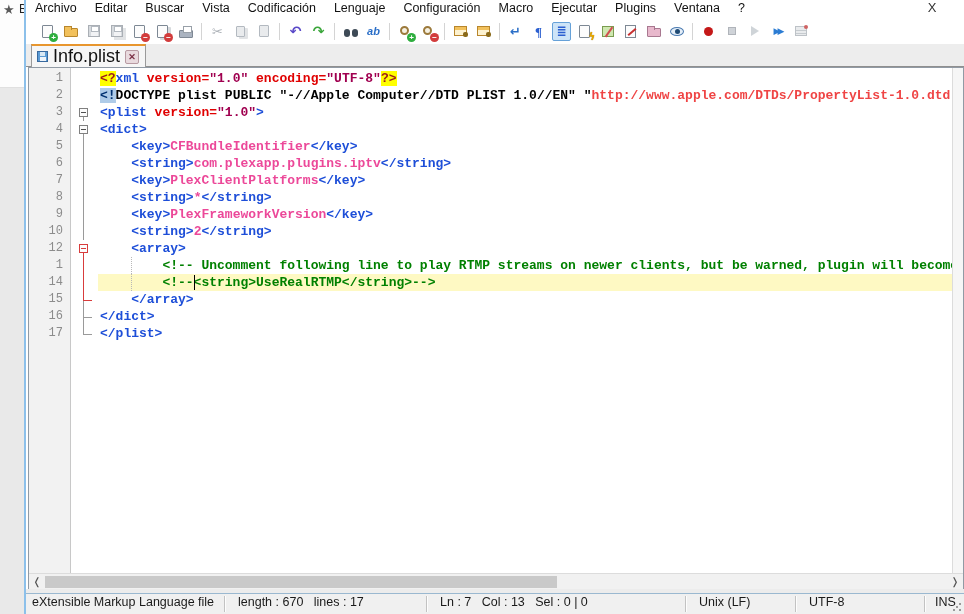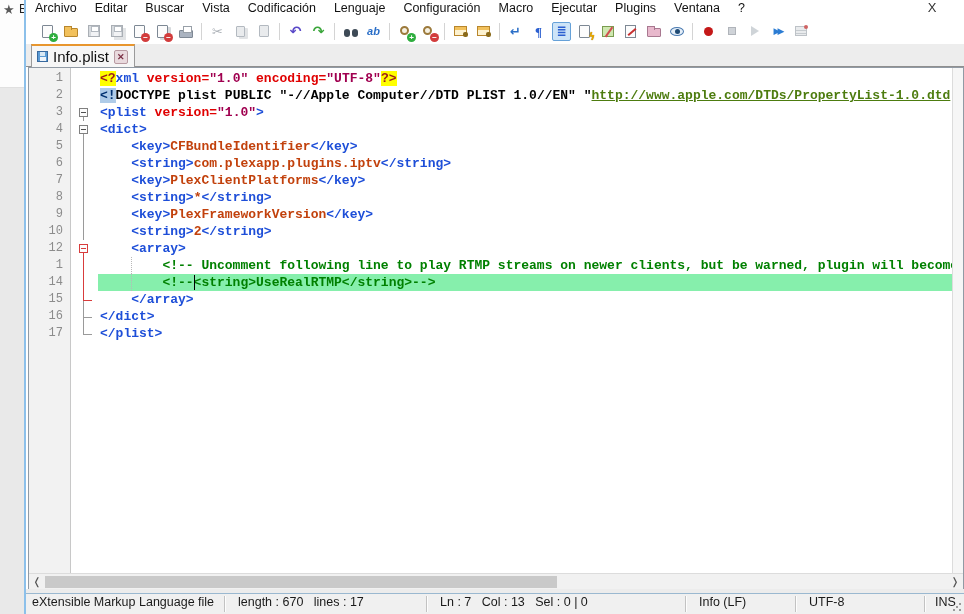--- a/index.html
+++ b/index.html
@@ -76,44 +76,44 @@
   .gridic::before { content:""; position:absolute; left:0; right:0; top:3px; height:1px; background:#b4bac0; box-shadow:0 3px 0 #b4bac0; }
   .gridic::after { content:""; position:absolute; right:-2px; top:-2px; width:4px; height:4px; background:#c03030; border-radius:50%; }
   .lightning { position:absolute; right:-1px; bottom:-1px; color:#e8a800; font:bold 10px/10px "DejaVu Sans",sans-serif; text-shadow:0 0 1px #7a5a00; }
 
   
   #tabbar { position:absolute; left:0; top:44px; right:0; height:23px; background:#ededed; border-bottom:1px solid #8f8f8f; }
   #tab-active { position:absolute; left:5px; top:0; height:23px; background:#f6f6f6; border:1px solid #9a9a9a; border-bottom:none; border-top:2px solid #e8962e; display:flex; align-items:center; padding:0 6px 0 5px; gap:5px; }
   .tabsave { width:11px; height:11px; background:#5b9bd5; border:1px solid #38699e; position:relative; flex:none; }
   .tabsave::before { content:""; position:absolute; left:2px; top:0; width:5px; height:4px; background:#d8e8f4; }
   .tabsave::after { content:""; position:absolute; left:2px; bottom:0; width:6px; height:4px; background:#eef4fa; }
-  #tab-title { font-size:15px; color:#111; }
+  #tab-title { font-size:18px; color:#111; }
   .tabclose { width:14px; height:14px; border:1px solid #b89aa2; background:#e9dade; color:#7a3045; font:bold 9px/12px "Liberation Sans",sans-serif; text-align:center; border-radius:2px; }
 
   
   #editor { position:absolute; left:2px; top:67px; width:936px; height:522px; background:#fff; border:1px solid #919aa4; border-bottom:none; }
   #num-col { position:absolute; left:0; top:0; bottom:16px; width:42px; background:#f2f2f2; border-right:1px solid #c8c8c8; }
   #fold-col { position:absolute; left:43px; top:0; bottom:16px; width:26px; background:#fff; }
   #vscroll { position:absolute; right:0; top:0; bottom:16px; width:11px; background:#f6f6f6; border-left:1px solid #dcdcdc; }
   #lines { position:absolute; left:0; top:2px; right:11px; }
   .row { display:flex; height:17px; position:relative; }
   .ln { width:42px; flex:none; text-align:right; padding-right:8px; font:12px/17px "Liberation Mono",monospace; color:#8c8c8c; }
   .fold { width:27px; flex:none; position:relative; }
   .code { flex:1; position:relative; font:bold 13px/17px "Liberation Mono",monospace; white-space:pre; overflow:hidden; padding-left:2px; color:#000; }
-  .row.hl .code { background:#86efac; }
+  .row.hl .code { background:#fef9c3; }
   
   .s-decl { background:#ffff00; color:#9b1b1b; }
   .s-tag  { color:#1d4ed8; }
   .s-attr { color:#e00000; }
   .s-val  { color:#a00050; }
-  .s-txt  { color:#c2410c; }
+  .s-txt  { color:#ec4899; }
   .s-com  { color:#008000; }
   .s-sgml { background:#aecbe8; color:#003070; }
   .s-doc  { color:#000; }
-  .s-url  { color:#4d7c0f; text-decoration:underline; }
+  .s-url  { color:#ef4444; }
   .caret { position:absolute; top:1px; width:1px; height:15px; background:#000; }
   .iguide { position:absolute; top:0; bottom:0; border-left:1px dotted #b8b8b8; }
   
   .fb { position:absolute; left:8px; top:4px; width:9px; height:9px; border:1px solid #808080; background:#fcfcfc; }
   .fb::before { content:""; position:absolute; left:1px; right:1px; top:3px; height:1px; background:#505050; }
   .fold.f-box::after, .fold.f-boxr::after { content:""; position:absolute; left:12px; top:13px; bottom:0; width:1px; background:#9a9a9a; }
   .fold.f-boxr .fb { border-color:#d83c3c; }
   .fold.f-boxr .fb::before { background:#d83c3c; }
   .fold.f-boxr::after { background:#d83c3c; }
   .fold.f-v::before  { content:""; position:absolute; left:12px; top:0; bottom:0; width:1px; background:#9a9a9a; }
@@ -375,21 +375,21 @@
 
     <div id="gap-bottom" data-name="window-bottom-gap"></div>
 
     <div id="statusbar" data-name="status-bar">
       <span class="st" style="left:6px;" data-name="status-doc-type">eXtensible Markup Language file</span>
       <div class="stdiv" style="left:198px;" data-name="status-divider"></div>
       <span class="st" style="left:212px;" data-name="status-length"><span>length : 670</span>&nbsp;&nbsp;&nbsp;<span>lines : 17</span></span>
       <div class="stdiv" style="left:400px;" data-name="status-divider"></div>
       <span class="st" style="left:414px;" data-name="status-cursor-position"><span>Ln : 7</span>&nbsp;&nbsp;&nbsp;<span>Col : 13</span>&nbsp;&nbsp;&nbsp;<span>Sel : 0 | 0</span></span>
       <div class="stdiv" style="left:659px;" data-name="status-divider"></div>
-      <span class="st" style="left:673px;" data-name="status-eol-format">Info (LF)</span>
+      <span class="st" style="left:673px;" data-name="status-eol-format">Unix (LF)</span>
       <div class="stdiv" style="left:769px;" data-name="status-divider"></div>
       <span class="st" style="left:783px;" data-name="status-encoding">UTF-8</span>
       <div class="stdiv" style="left:898px;" data-name="status-divider"></div>
       <span class="st" style="left:909px;" data-name="status-insert-mode">INS</span>
       <div id="grip" data-name="resize-grip"></div>
     </div>
 
   </div>
 </div>
 

